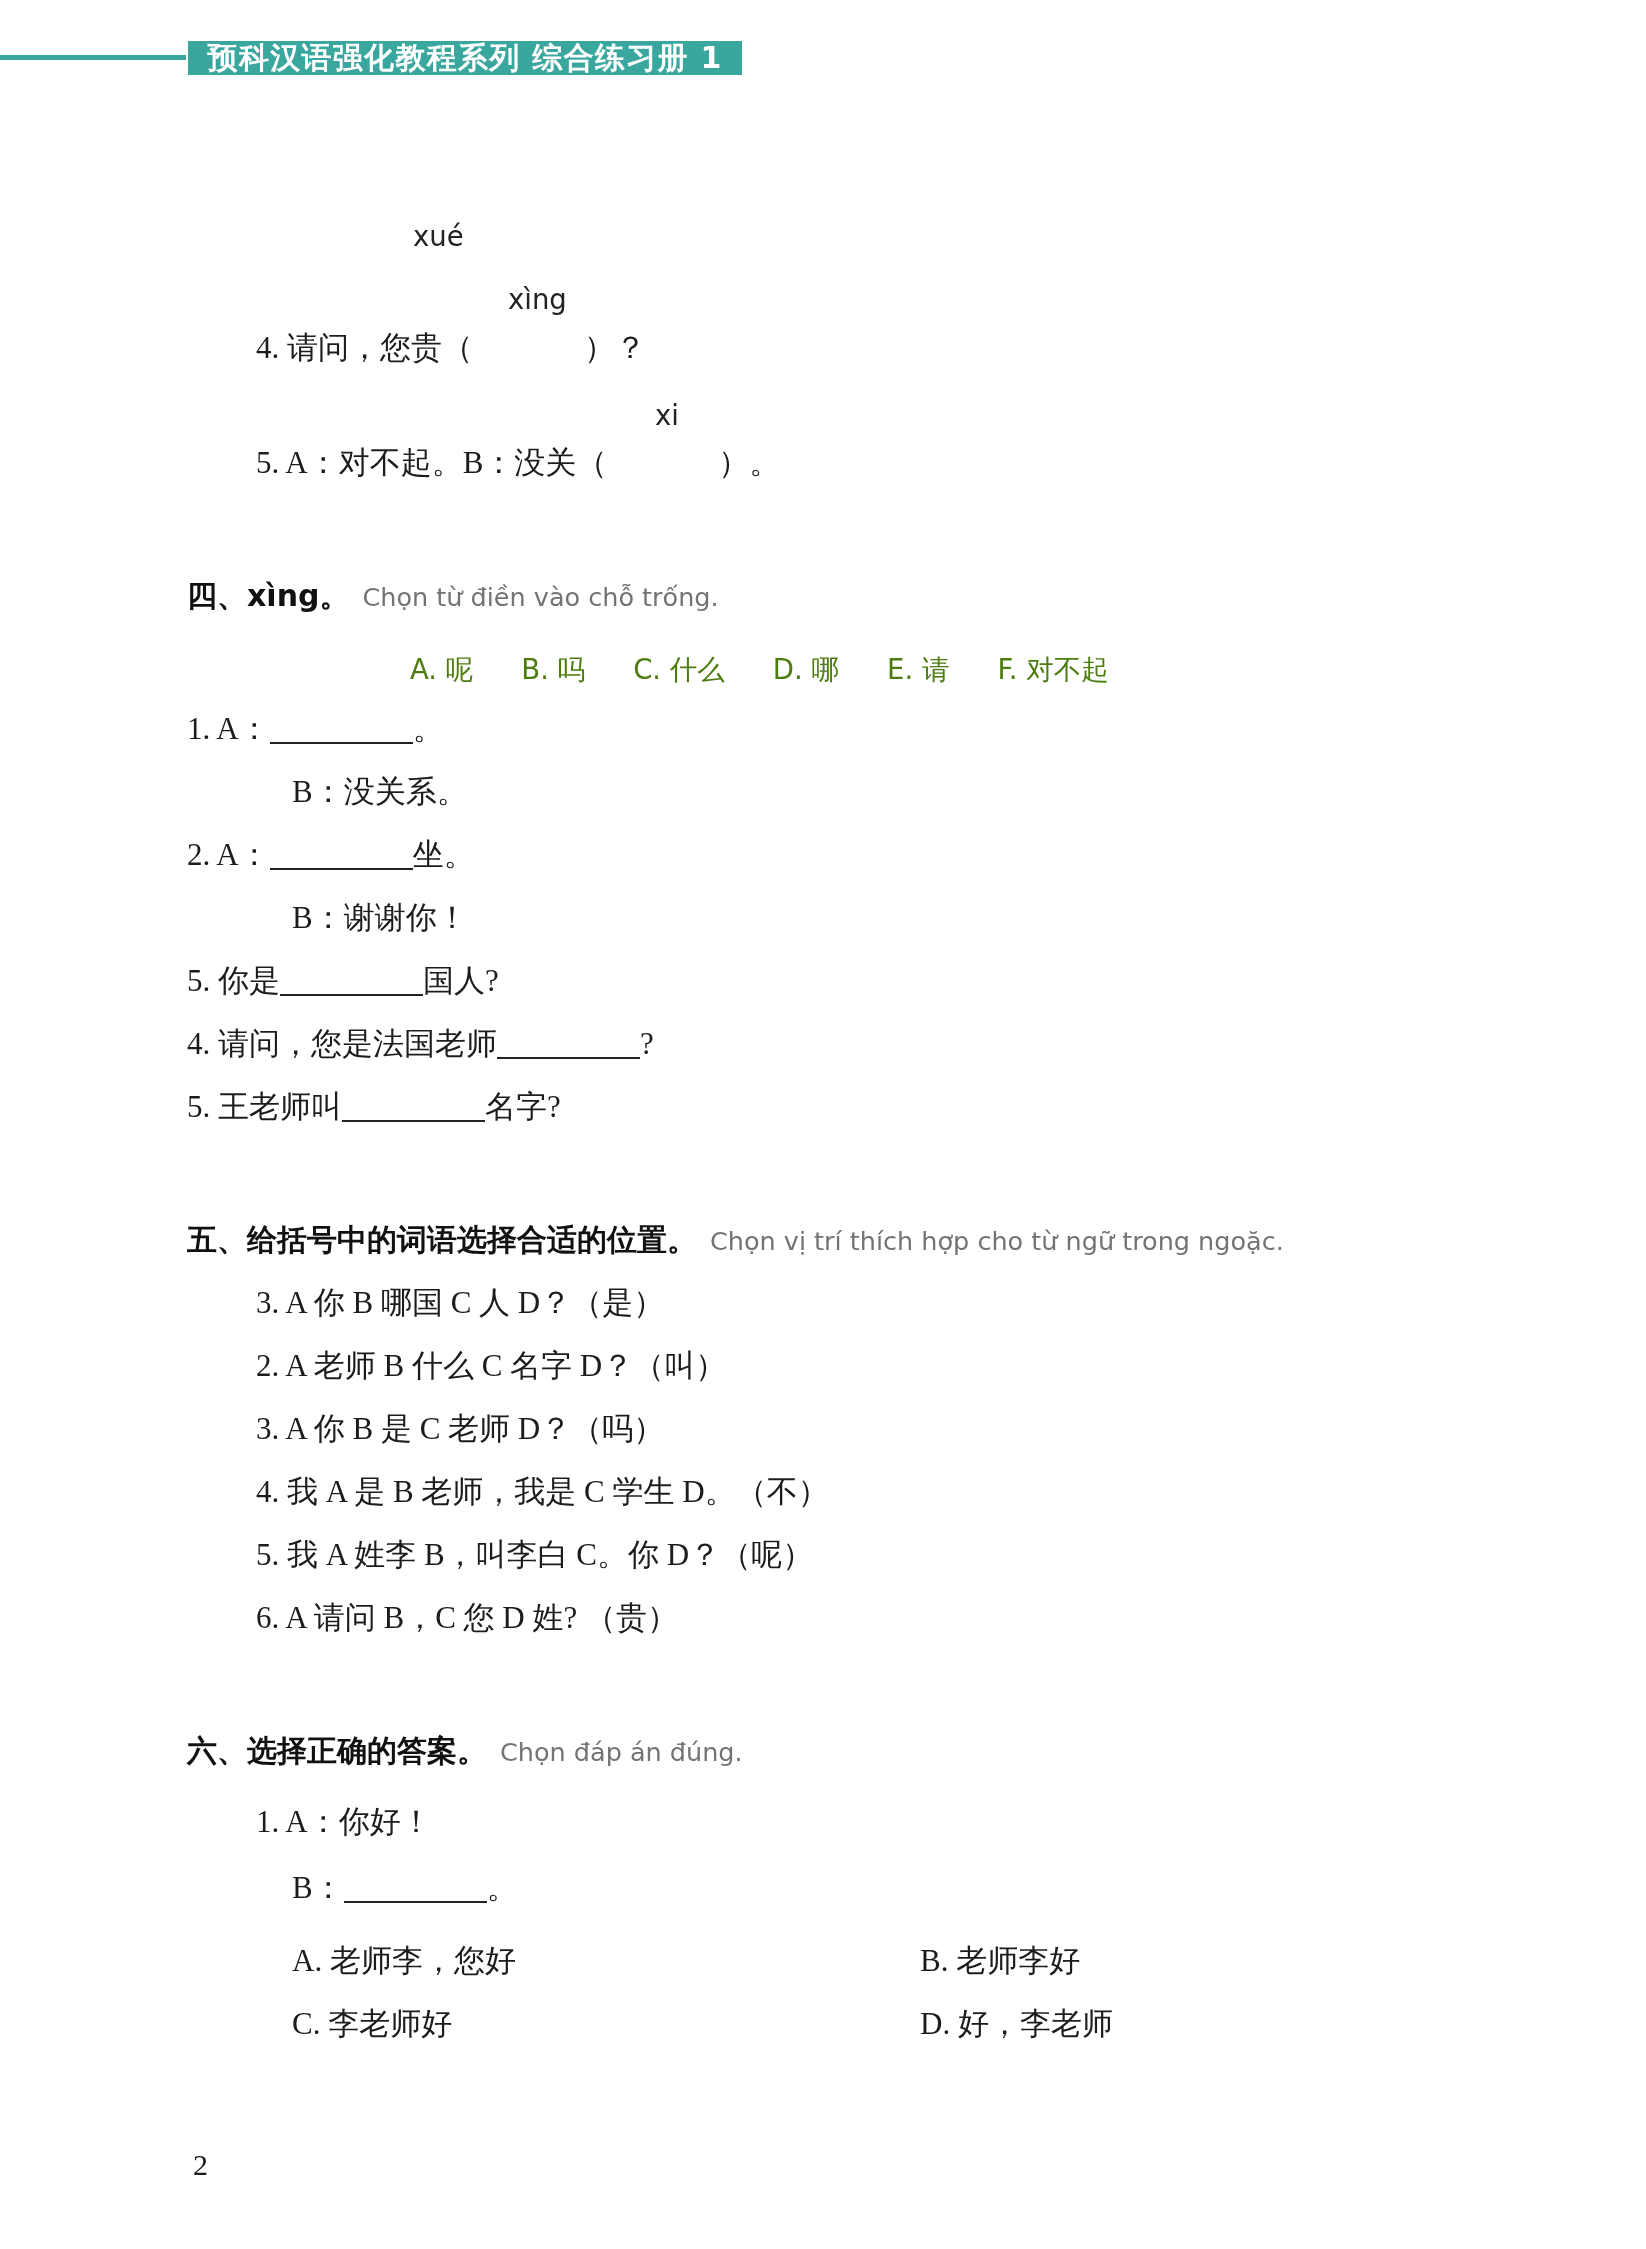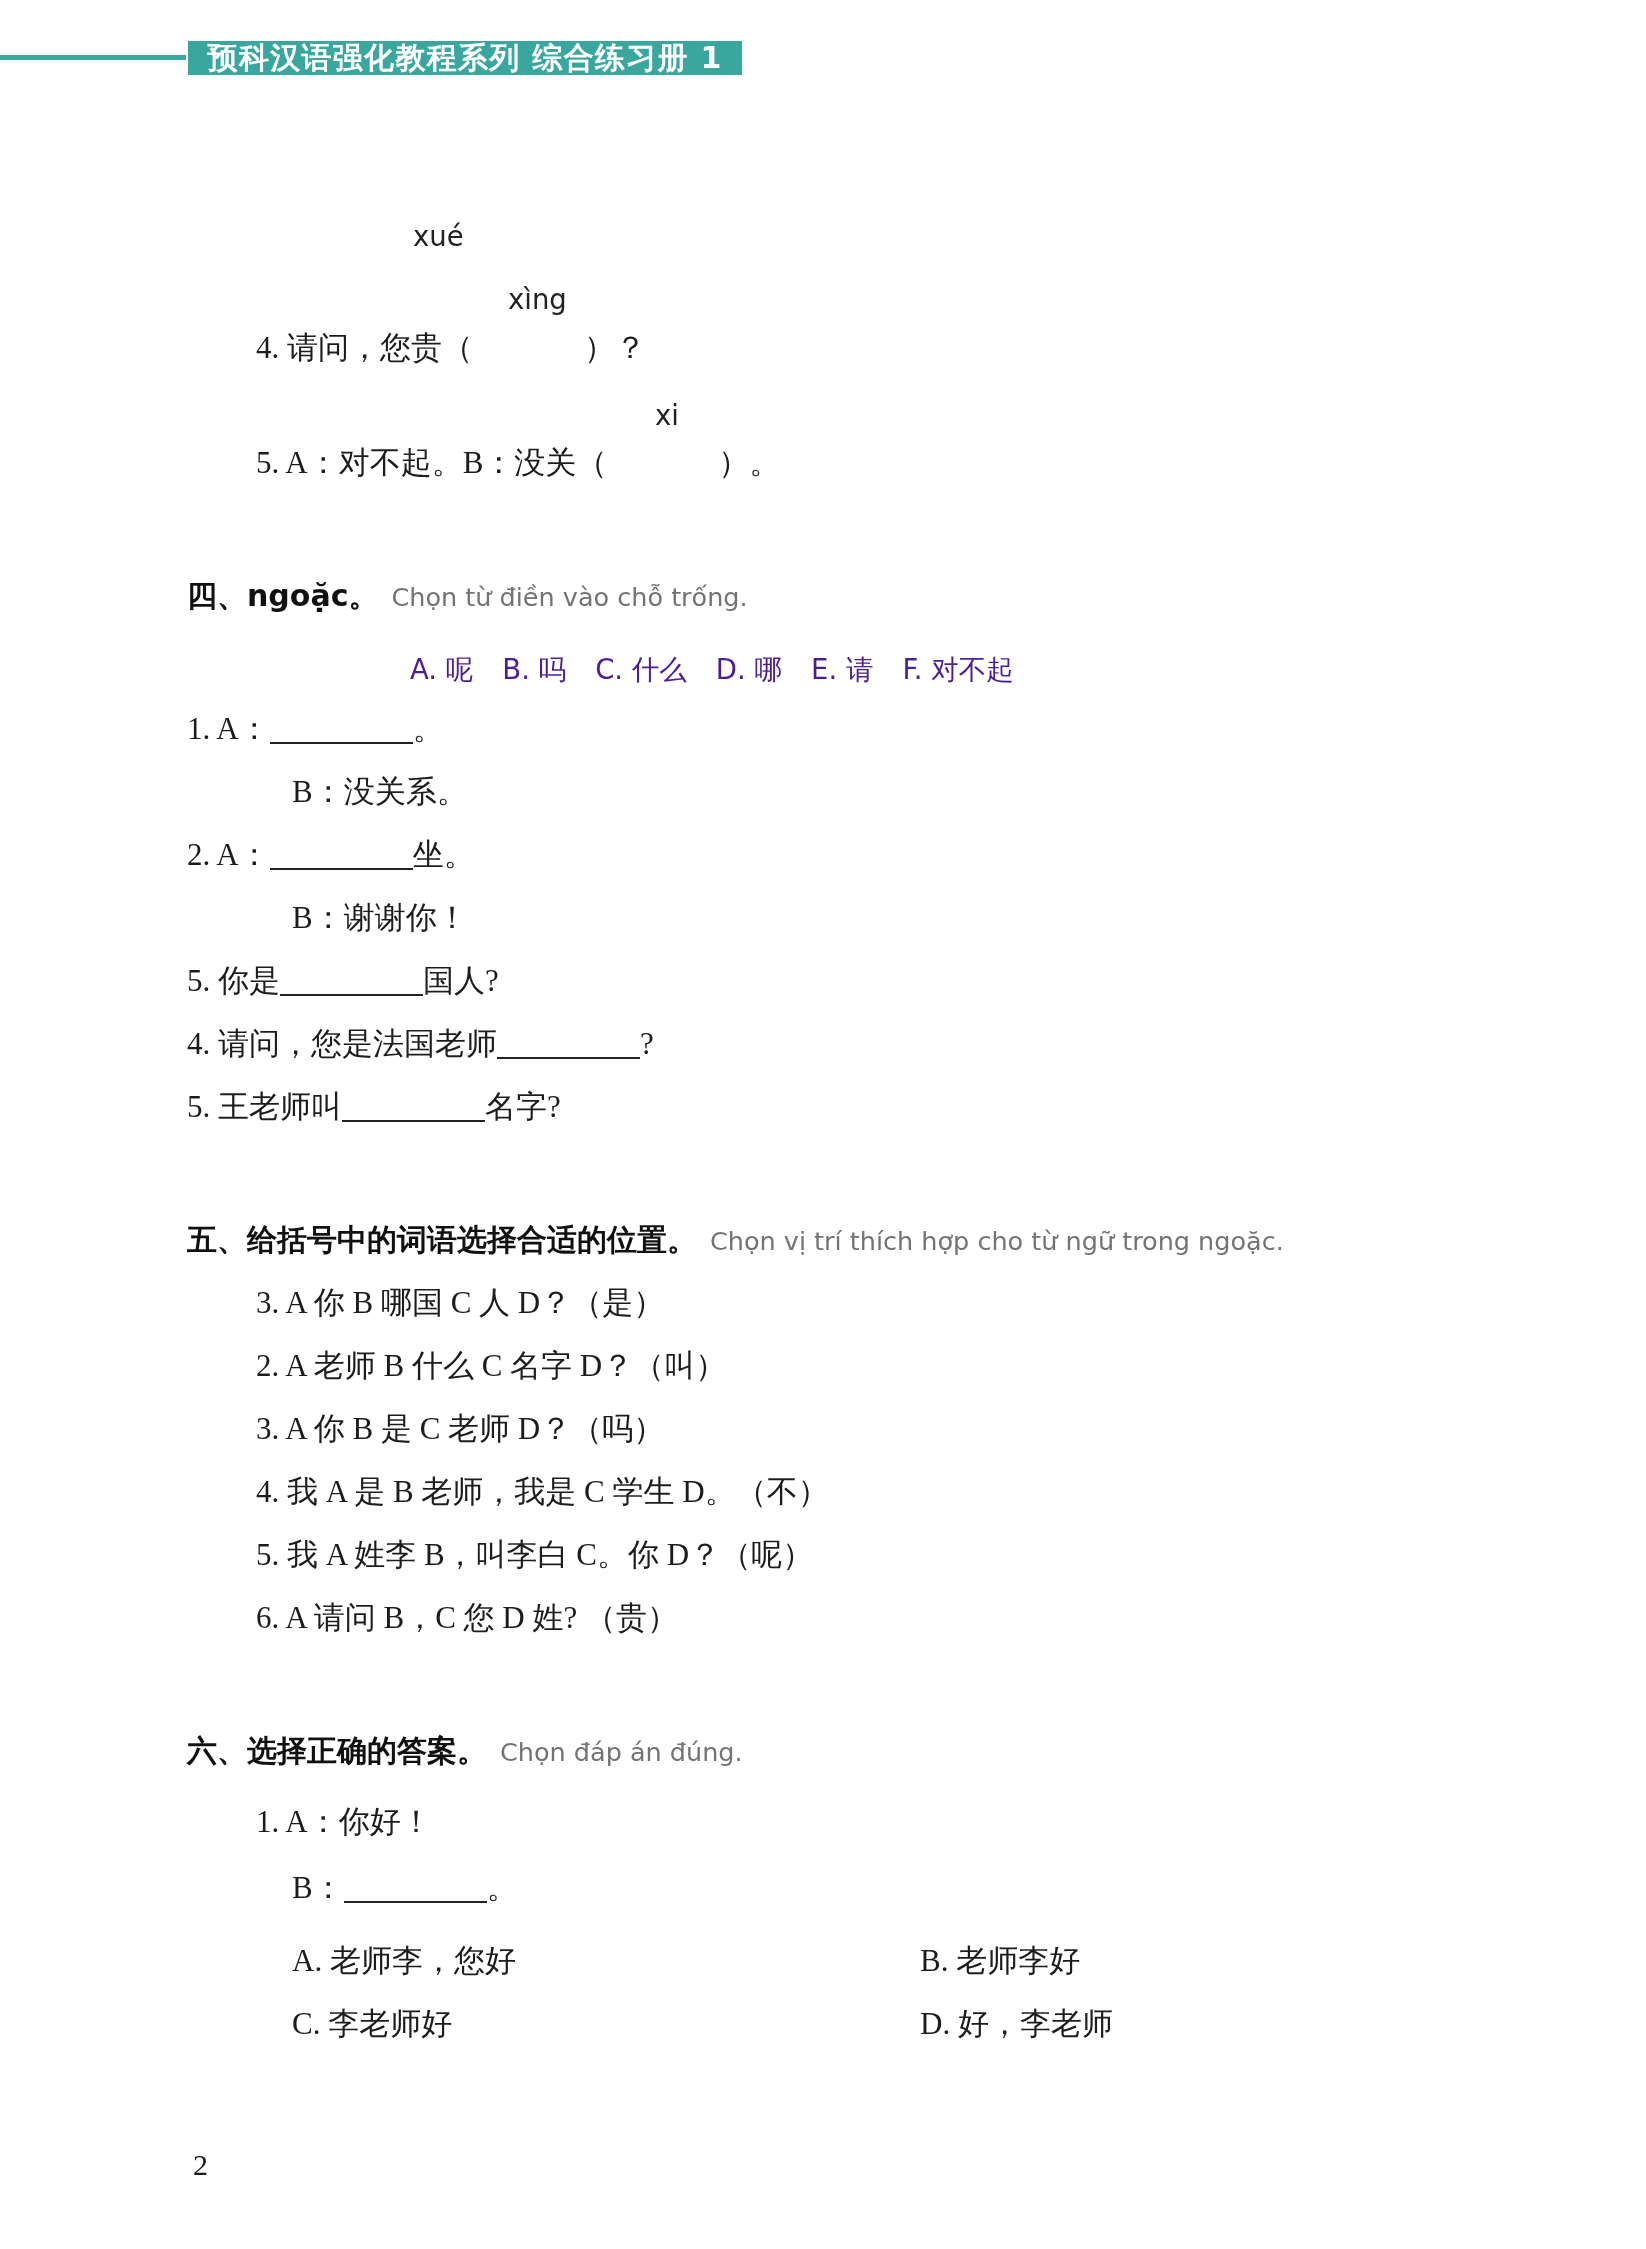--- a/index.html
+++ b/index.html
@@ -67,25 +67,25 @@
     font-family: "DejaVu Sans", "Liberation Sans", sans-serif;
   }
   .heading-cn { font-size: 30px; font-weight: bold; color: #111; }
   .heading-vn { font-size: 25.5px; color: #737373; margin-left: 13px; font-weight: normal; }
 
   
   .word-bank {
     margin-left: 223px;
     margin-top: 35px;
     display: flex;
-    gap: 29px;
+    gap: 48px;
     font-family: "DejaVu Sans", "Liberation Sans", sans-serif;
     font-size: 27.5px;
     line-height: 35px;
-    color: #4c1d95;
+    color: #4d7c0f;
   }
 
   
   .fill-line {
     font-size: 31px;
     line-height: 42px;
     margin-top: 21px;
   }
   .fill-line.sub { margin-left: 105px; }
   .blank {
@@ -142,21 +142,21 @@
 
     <div class="pinyin-line py-3">xué</div>
 
     <div class="pinyin-line py-4">xìng</div>
     <div class="exercise-line"><span>4. 请问，您贵（</span><span class="paren-gap"></span><span>）？</span></div>
 
     <div class="pinyin-line py-5">xi</div>
     <div class="exercise-line"><span>5. A：对不起。B：没关（</span><span class="paren-gap"></span><span>）。</span></div>
 
     <div class="section-heading">
-      <span class="heading-cn"><span>四、</span><span>ngoặc。</span></span>
+      <span class="heading-cn"><span>四、</span><span>xìng。</span></span>
       <span class="heading-vn">Chọn từ điền vào chỗ trống.</span>
     </div>
 
     <div class="word-bank">
       <span>A. 呢</span>
       <span>B. 吗</span>
       <span>C. 什么</span>
       <span>D. 哪</span>
       <span>E. 请</span>
       <span>F. 对不起</span>

